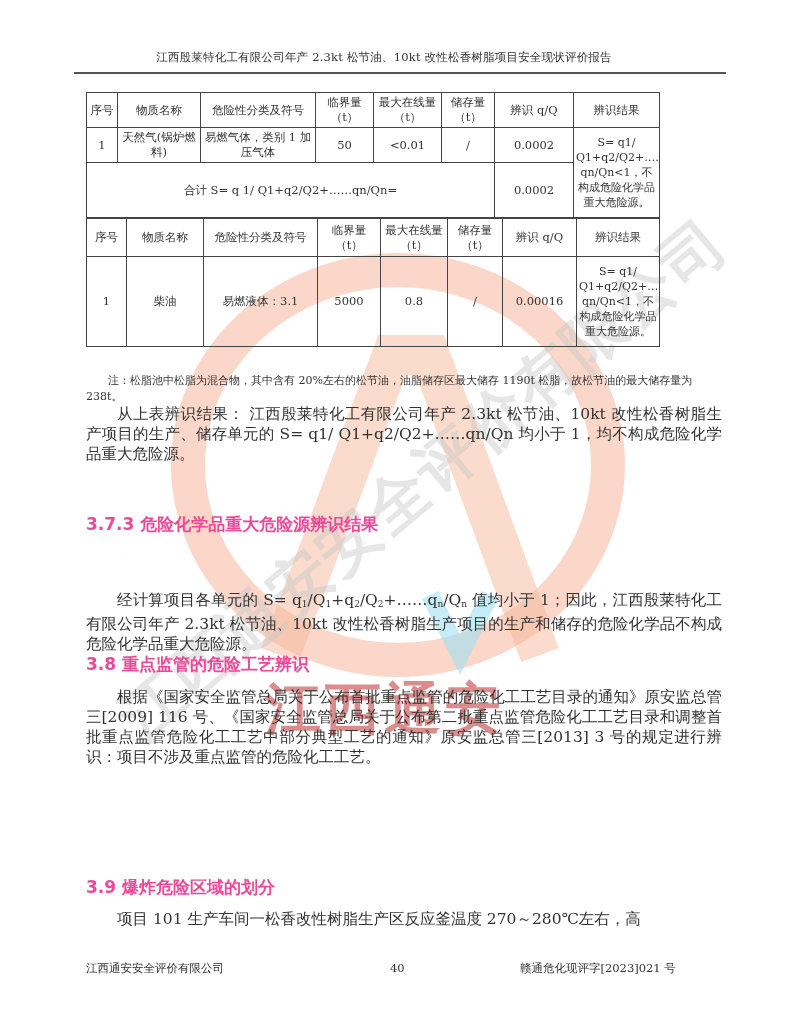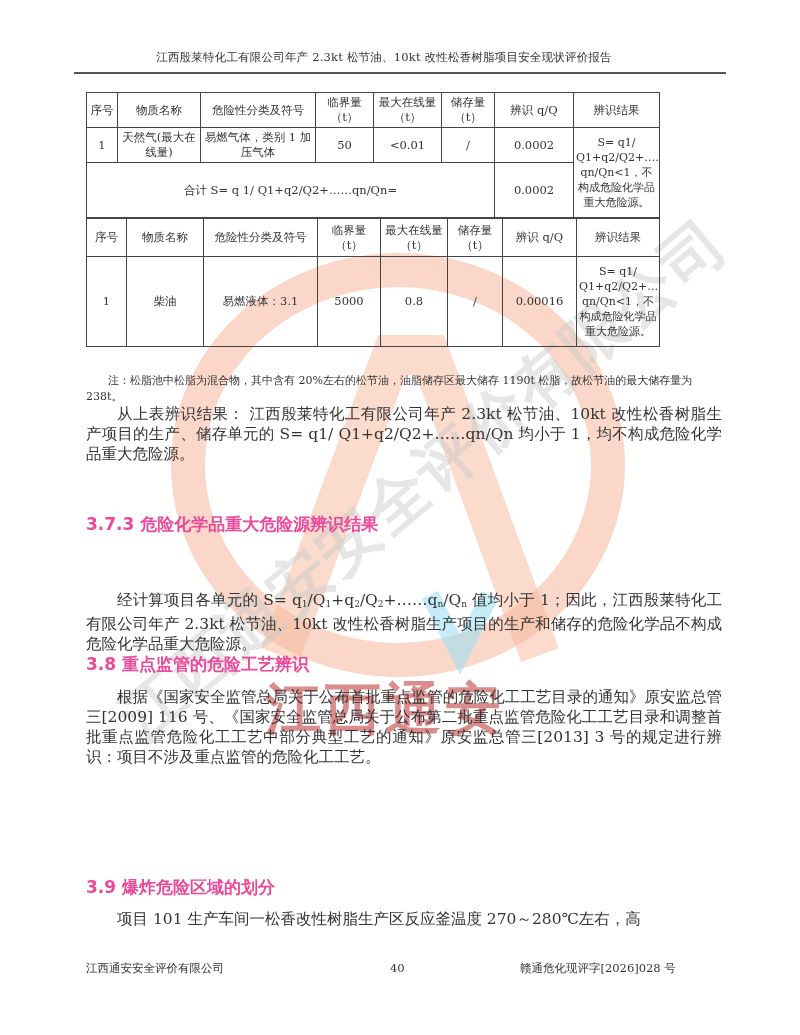--- a/index.html
+++ b/index.html
@@ -71,21 +71,21 @@
     <td>物质名称</td>
     <td>危险性分类及符号</td>
     <td>临界量（t）</td>
     <td>最大在线量（t）</td>
     <td>储存量（t）</td>
     <td>辨识 q/Q</td>
     <td>辨识结果</td>
   </tr>
   <tr style="height:35px">
     <td>1</td>
-    <td>天然气(最大在线量)</td>
+    <td>天然气(锅炉燃料)</td>
     <td>易燃气体，类别 1 加压气体</td>
     <td>50</td>
     <td>&lt;0.01</td>
     <td>/</td>
     <td>0.0002</td>
     <td rowspan="2" style="font-size:11px;">S= q1/ Q1+q2/Q2+……qn/Qn&lt;1，不构成危险化学品重大危险源。</td>
   </tr>
   <tr style="height:55px">
     <td colspan="6">合计 S= q 1/ Q1+q2/Q2+……qn/Qn=</td>
     <td>0.0002</td>
@@ -136,13 +136,13 @@
 <div class="para" style="top:546px;margin-top:44px;"><span>经计算项目各单元的 S= q</span><span class="sub">1</span><span>/Q</span><span class="sub">1</span><span>+q</span><span class="sub">2</span><span>/Q</span><span class="sub">2</span><span>+……q</span><span class="sub">n</span><span>/Q</span><span class="sub">n</span><span> 值均小于 1；因此，江西殷莱特化工有限公司年产 2.3kt 松节油、10kt 改性松香树脂生产项目的生产和储存的危险化学品不构成危险化学品重大危险源。</span></div>
 
 <div class="heading" style="top:653px;">3.8 重点监管的危险工艺辨识</div>
 <div class="para" style="top:687px;">根据《国家安全监管总局关于公布首批重点监管的危险化工工艺目录的通知》原安监总管三[2009] 116 号、《国家安全监管总局关于公布第二批重点监管危险化工工艺目录和调整首批重点监管危险化工工艺中部分典型工艺的通知》原安监总管三[2013] 3 号的规定进行辨识：项目不涉及重点监管的危险化工工艺。</div>
 
 <div class="heading" style="top:876px;">3.9 爆炸危险区域的划分</div>
 <div class="para" style="top:909px;">项目 101 生产车间一松香改性树脂生产区反应釜温度 270～280℃左右，高</div>
 
 <div class="footer" style="left:86px;">江西通安安全评价有限公司</div>
 <div class="footer" style="left:390px;">40</div>
-<div class="footer" style="left:520px;">赣通危化现评字[2026]028 号</div>
+<div class="footer" style="left:520px;">赣通危化现评字[2023]021 号</div>
 
 </body></html>

